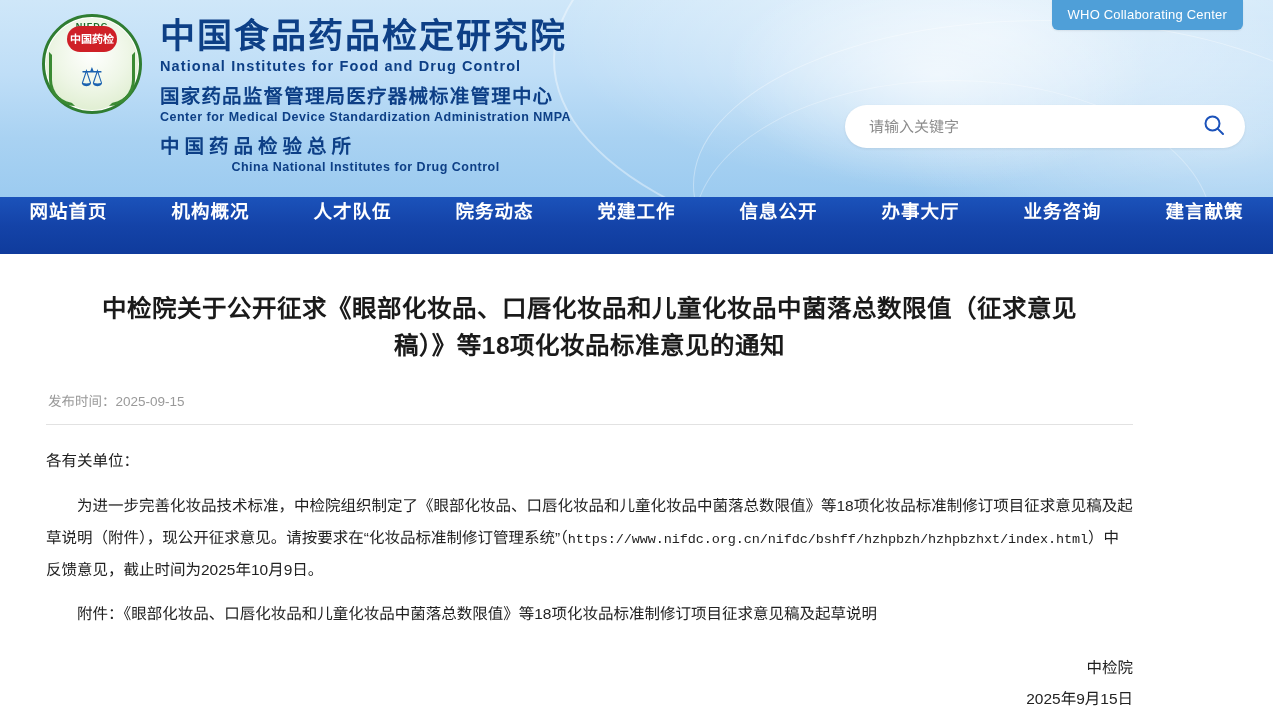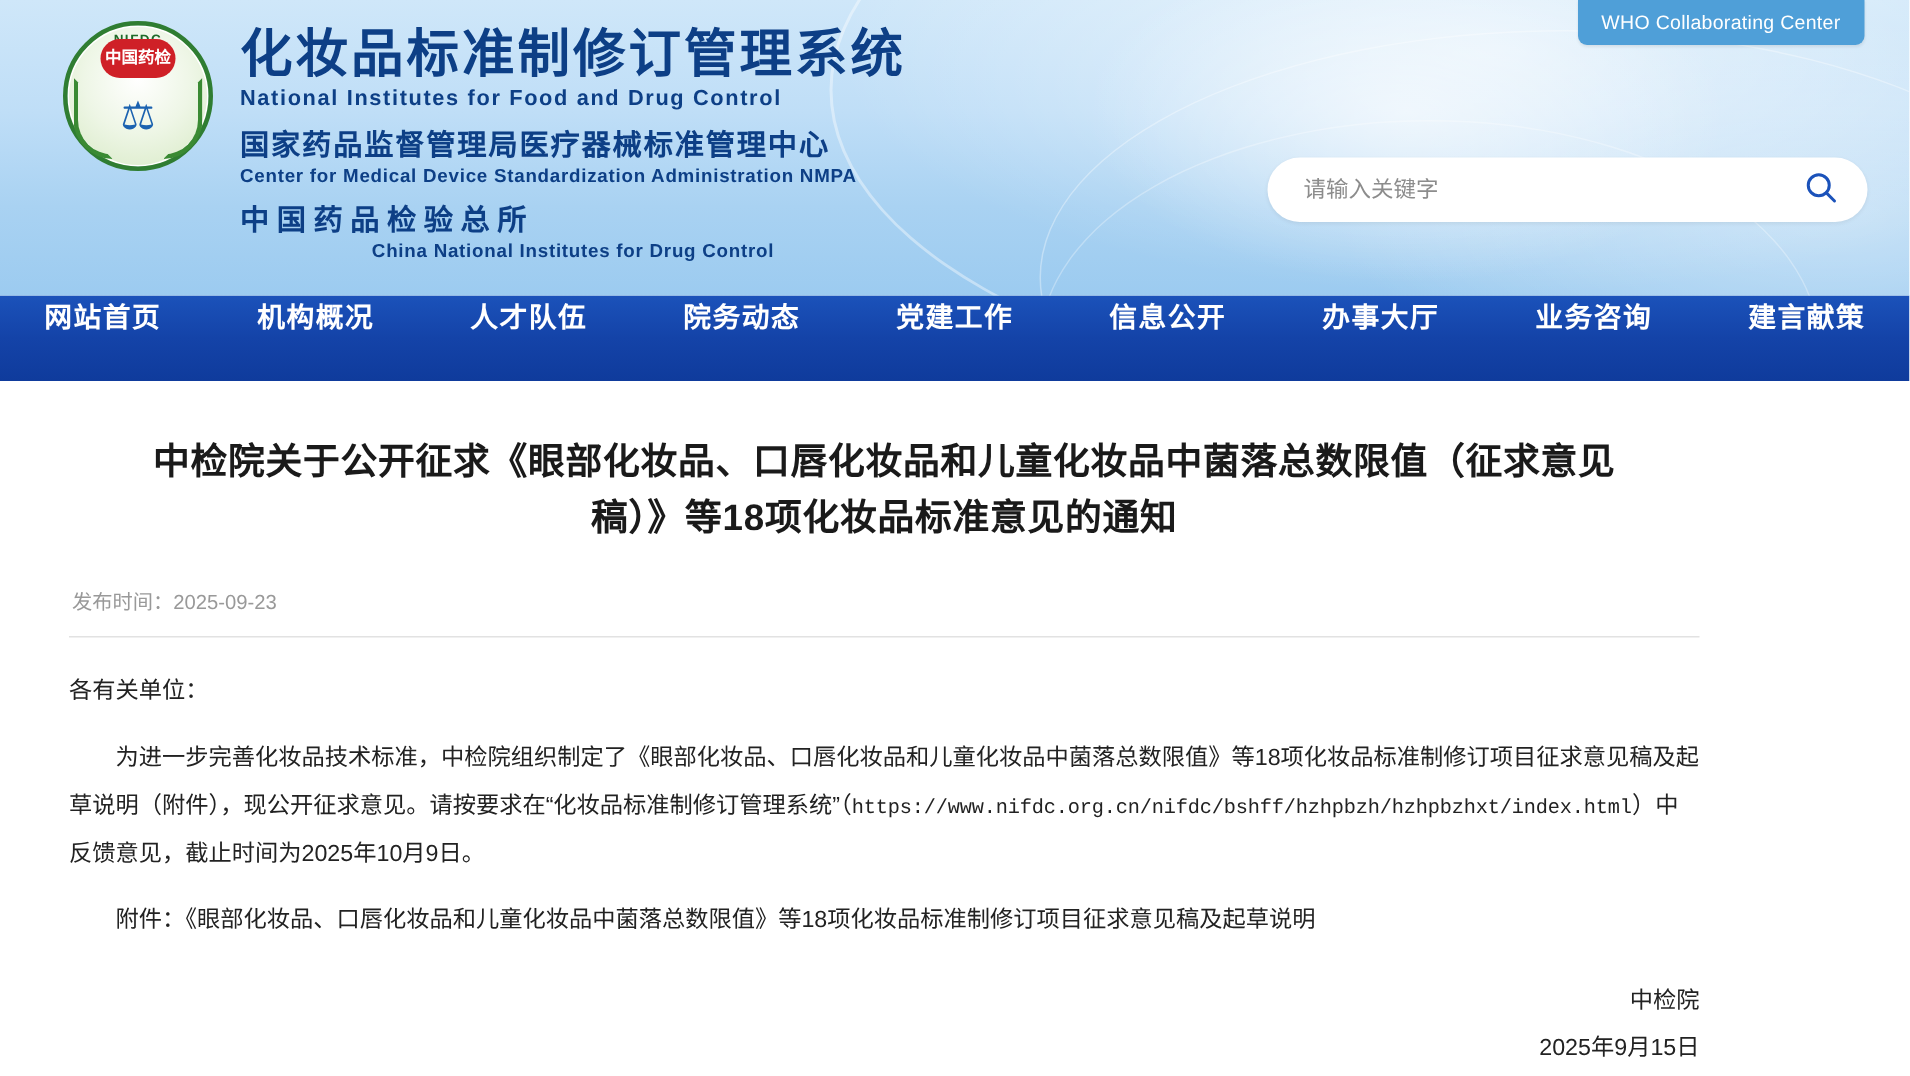--- a/index.html
+++ b/index.html
@@ -276,21 +276,21 @@
   <div class="logo-area">
     <div class="emblem">
       <div class="ring-outer"></div>
       <div class="nifdc-top">NIFDC</div>
       <div class="redcircle">中国药检</div>
       <div class="wheat-left"></div>
       <div class="wheat-right"></div>
       <div class="blue-mark">⚖</div>
     </div>
     <div class="titles">
-      <div class="t-cn1">化妆品标准制修订管理系统</div>
+      <div class="t-cn1">中国食品药品检定研究院</div>
       <div class="t-en1">National Institutes for Food and Drug Control</div>
       <div class="t-cn2">国家药品监督管理局医疗器械标准管理中心</div>
       <div class="t-en2">Center for Medical Device Standardization Administration NMPA</div>
       <div class="t-cn3">中国药品检验总所</div>
       <div class="t-en3">China National Institutes for Drug Control</div>
     </div>
   </div>
 
   <div class="search-box">
     <input type="text" placeholder="请输入关键字" style="">
@@ -314,21 +314,21 @@
   <div class="nav-item">信息公开</div>
   <div class="nav-item">办事大厅</div>
   <div class="nav-item">业务咨询</div>
   <div class="nav-item">建言献策</div>
 </div>
 
 <div class="article">
   <div class="art-title">中检院关于公开征求《眼部化妆品、口唇化妆品和儿童化妆品中菌落总数限值（征求意见稿）》等18项化妆品标准意见的通知</div>
 
   <div class="art-meta">
-    <span>发布时间：</span><span>2025-09-23</span>
+    <span>发布时间：</span><span>2025-09-15</span>
   </div>
 
   <div class="art-body">
     <p>各有关单位：</p>
     <p class="p-indent"><span>为进一步完善化妆品技术标准，中检院组织制定了《眼部化妆品、口唇化妆品和儿童化妆品中菌落总数限值》等18项化妆品标准制修订项目征求意见稿及起草说明（附件），现公开征求意见。请按要求在“化妆品标准制修订管理系统”（</span><span class="url-mono">https://www.nifdc.org.cn/nifdc/bshff/hzhpbzh/hzhpbzhxt/index.html</span><span>）中反馈意见，截止时间为2025年10月9日。</span></p>
     <p class="p-indent">附件：《眼部化妆品、口唇化妆品和儿童化妆品中菌落总数限值》等18项化妆品标准制修订项目征求意见稿及起草说明</p>
     <div class="sign">
       <div>中检院</div>
       <div>2025年9月15日</div>
     </div>

